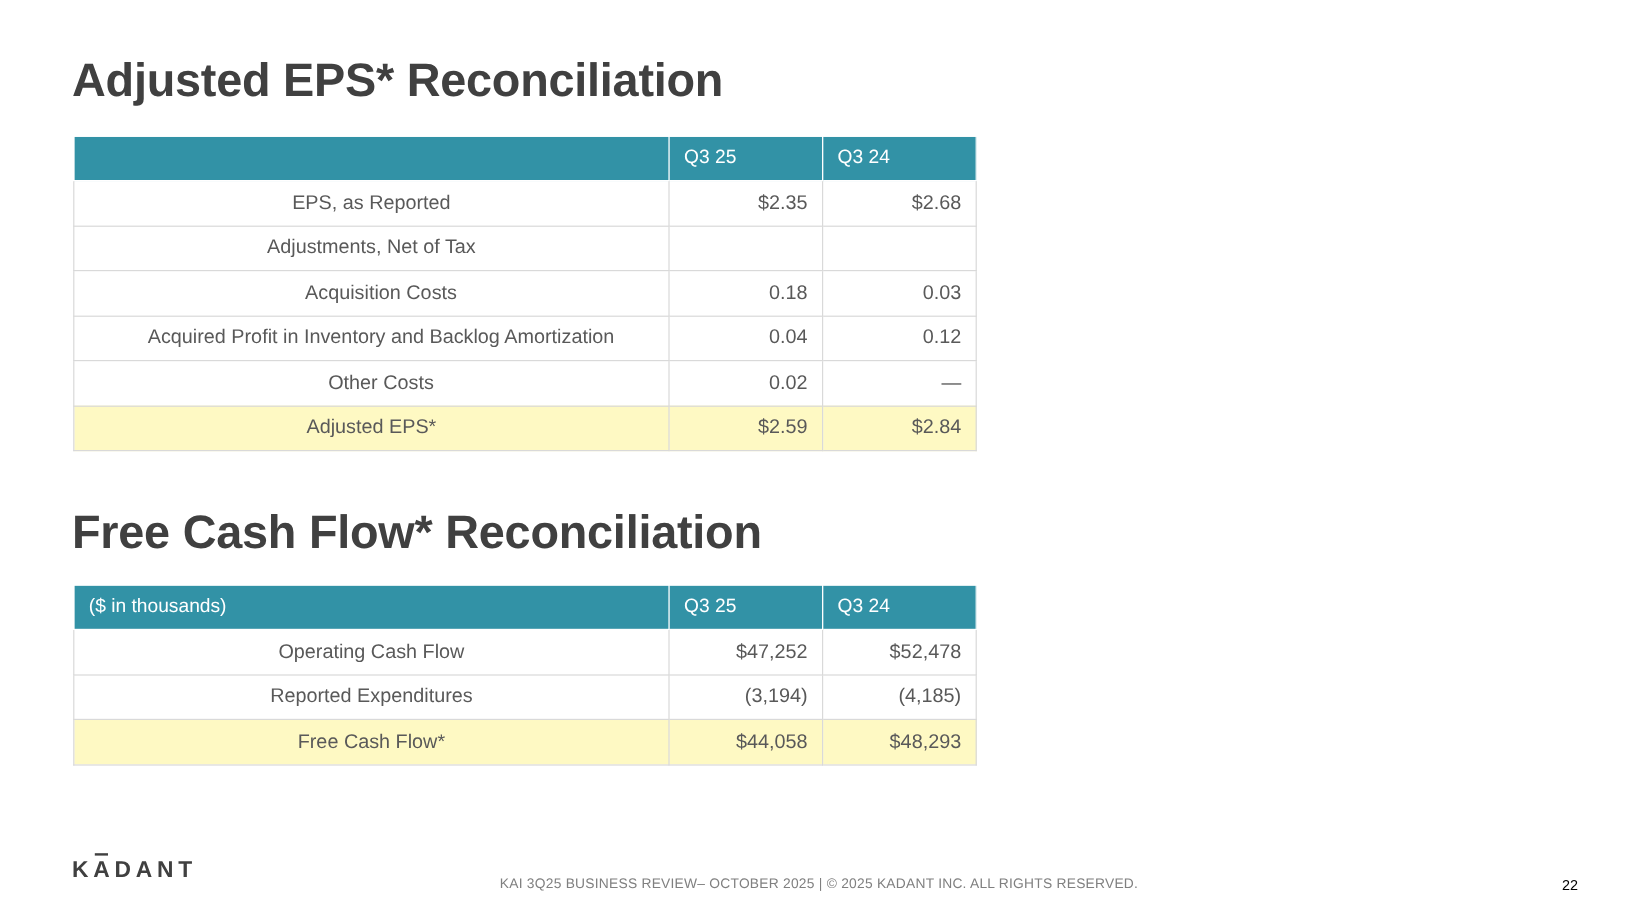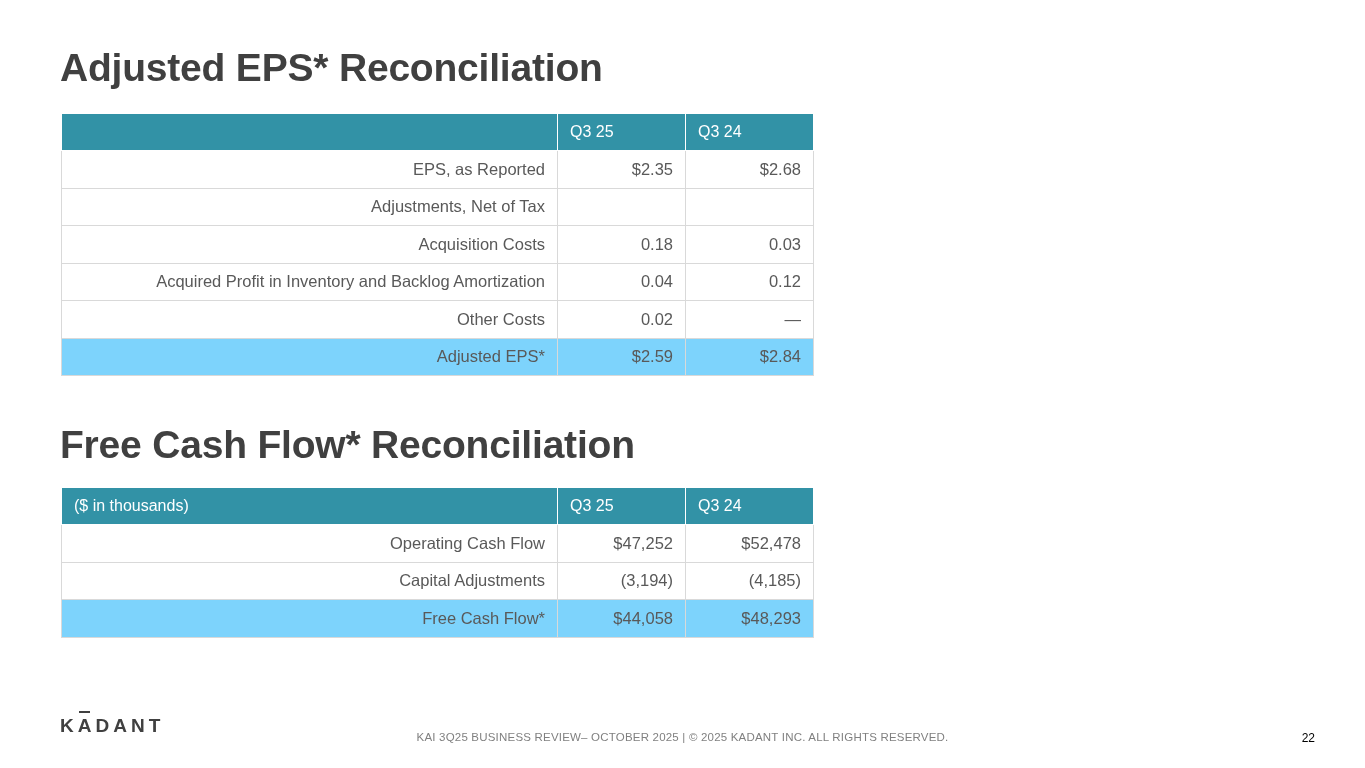--- a/index.html
+++ b/index.html
@@ -58,24 +58,24 @@
   table.recon td {
     height: 37.5px;
     padding: 0 12px;
     border-bottom: 1px solid #d9d9d9;
     border-left: 1px solid #d9d9d9;
     border-right: 1px solid #d9d9d9;
     vertical-align: middle;
     color: #595959;
     background: #ffffff;
   }
-  table.recon td.label { text-align: right; }
+  table.recon td.label { text-align: center; }
   table.recon td.num { text-align: right; }
   table.recon tr.indent td.label { padding-left: 28px; }
-  table.recon tr.total td { background: #7dd3fc; }
+  table.recon tr.total td { background: #fef9c3; }
   table.recon tr:last-child td { border-bottom: 1px solid #d9d9d9; }
 
   .footer-logo {
     position: absolute;
     left: 60px;
     top: 715px;
     font-size: 19px;
     letter-spacing: 4px;
     font-weight: 700;
     color: #404040;
@@ -180,21 +180,21 @@
         <th class="h-num">Q3 24</th>
       </tr>
     </thead>
     <tbody>
       <tr>
         <td class="label">Operating Cash Flow</td>
         <td class="num">$47,252</td>
         <td class="num">$52,478</td>
       </tr>
       <tr>
-        <td class="label">Capital Adjustments</td>
+        <td class="label">Reported Expenditures</td>
         <td class="num">(3,194)</td>
         <td class="num">(4,185)</td>
       </tr>
       <tr class="total">
         <td class="label">Free Cash Flow*</td>
         <td class="num">$44,058</td>
         <td class="num">$48,293</td>
       </tr>
     </tbody>
   </table>

